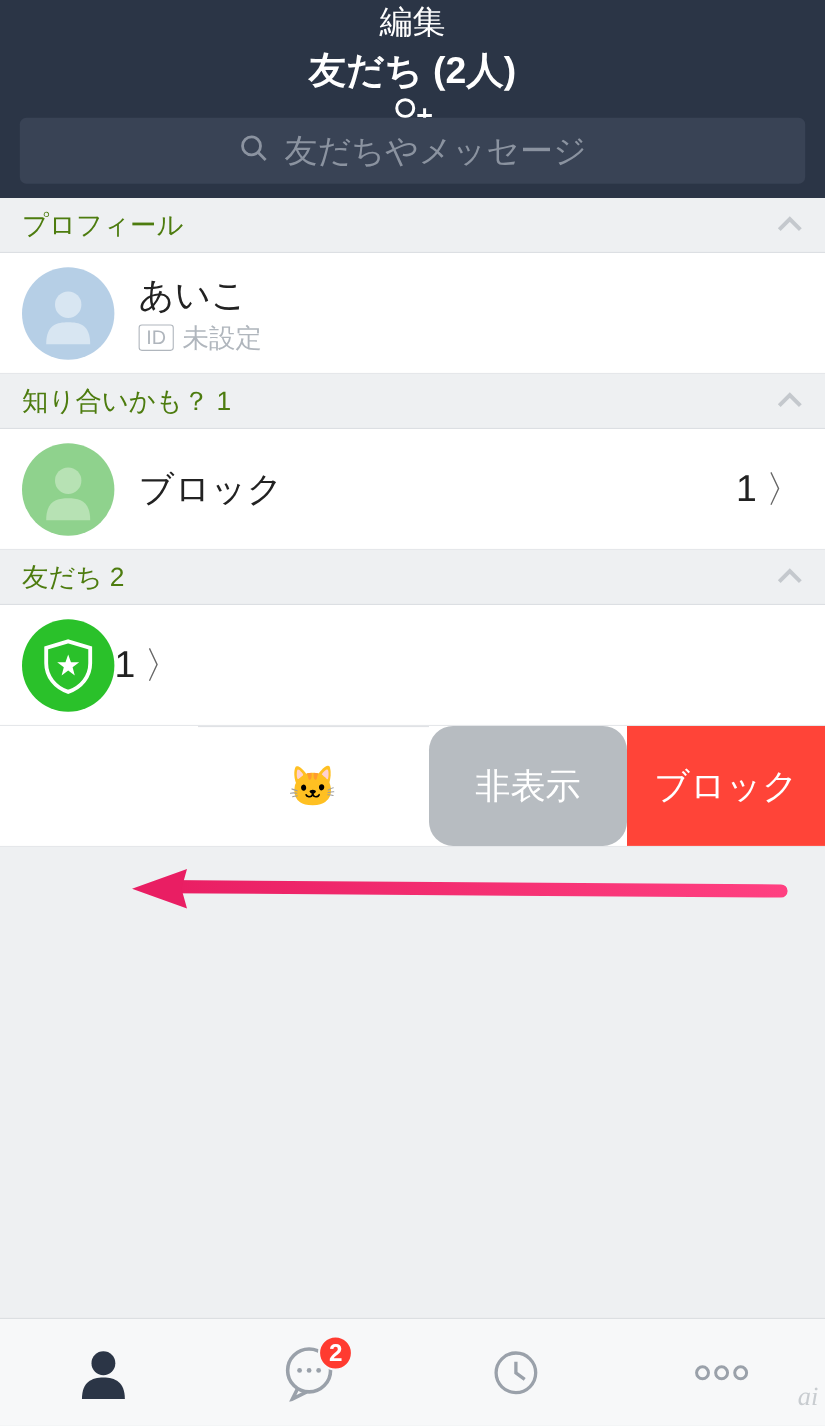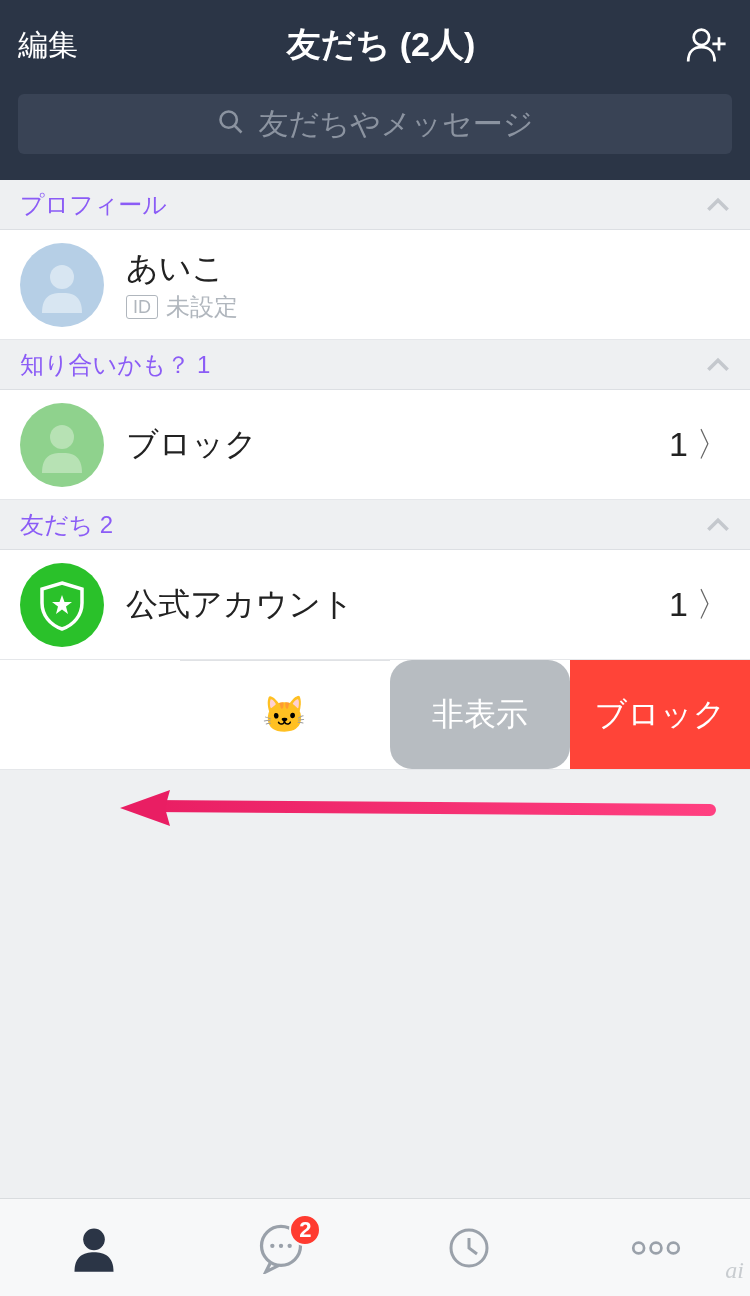--- a/index.html
+++ b/index.html
@@ -11,47 +11,48 @@
     height: 180px;
     padding: 0 18px;
     display: flex;
     flex-direction: column;
   }
   .header-top {
     display: flex;
     align-items: center;
     justify-content: space-between;
     height: 90px;
+    flex-direction: column;
   }
   .header-edit { font-size: 30px; color: #fff; }
   .header-title { font-size: 34px; font-weight: 600; color: #fff; }
   .add-friend-icon { width: 48px; height: 40px; display: flex; align-items: center; justify-content: center; }
 
   .search-bar {
     background: #394355;
     height: 60px;
     border-radius: 6px;
     display: flex;
     align-items: center;
     justify-content: center;
     gap: 14px;
-    margin-top: 4px;
+    margin-top: 17px;
   }
   .search-bar .placeholder { color: #8b93a0; font-size: 30px; }
   .search-icon { color: #8b93a0; }
 
   .section-header {
     background: #eef0f2;
     height: 50px;
     display: flex;
     align-items: center;
     justify-content: space-between;
     padding: 0 20px;
     font-size: 24px;
-    color: #8b5cf6;
+    color: #4d7c0f;
     border-bottom: 1px solid #dcdfe3;
   }
   .chevron-up { color: #c4c8cd; }
 
   .row {
     background: #fff;
     display: flex;
     align-items: center;
     height: 110px;
     padding: 0 20px;
@@ -219,23 +220,20 @@
         <path d="M2 10 L10 2 L18 10"></path>
       </svg>
   </span>
 </div>
 <div class="row row-friend">
   <div class="avatar avatar-shield">
     <svg viewBox="0 0 60 60">
       <path d="M30 8 L50 14 L50 28 C50 40 42 50 30 54 C18 50 10 40 10 28 L10 14 Z" fill="none" stroke="#fff" stroke-width="3.5"></path>
       <path d="M30 20 L32.5 27 L40 27 L34 31.5 L36 39 L30 34.5 L24 39 L26 31.5 L20 27 L27.5 27 Z" fill="#fff"></path>
     </svg>
-  </div>
-  <div class="row-body">
-    <div class="row-name">公式アカウント</div>
   </div>
   <div class="row-right">
     <span>1</span>
     <span class="chevron-right">〉</span>
   </div>
 </div>
 
 <div class="swipe-actions">
   <div class="swipe-name-cell">
     <span>🐱</span>

